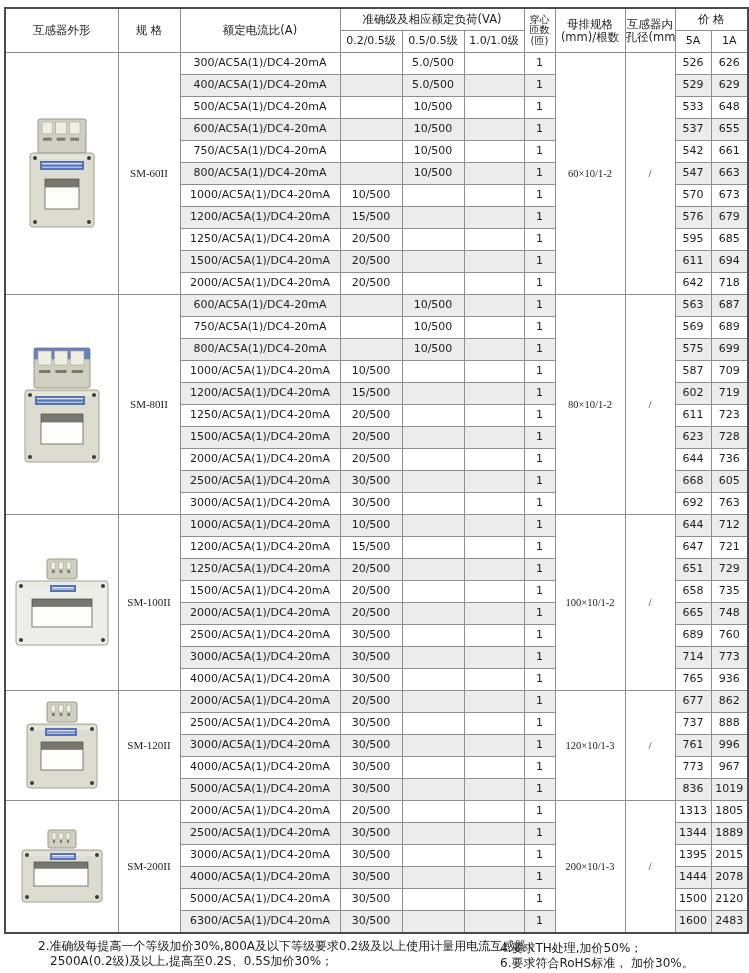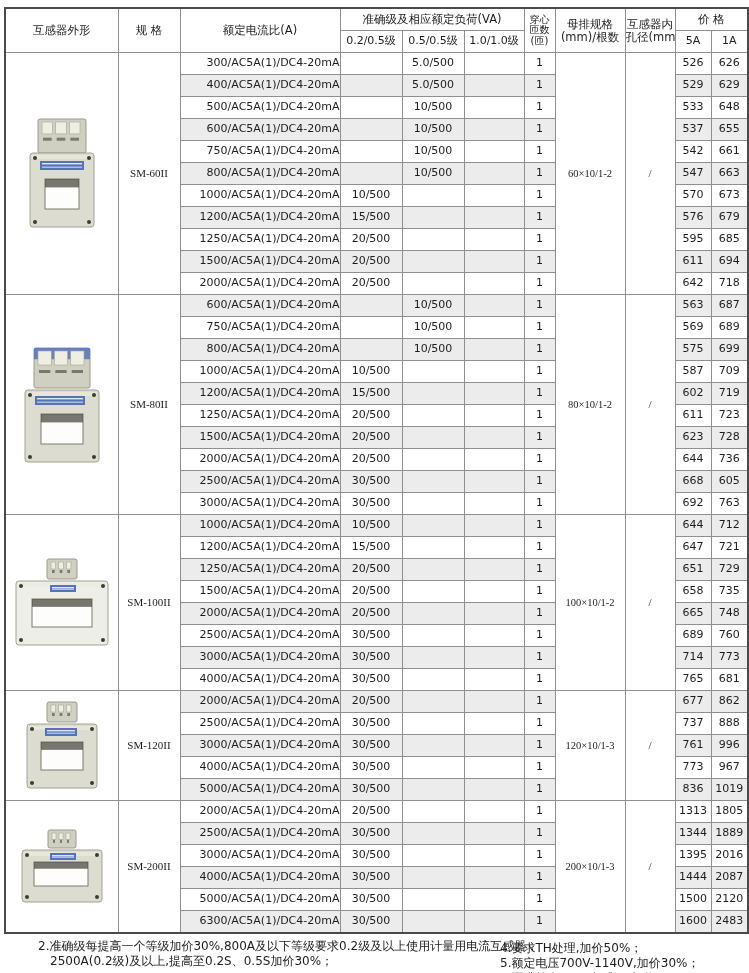--- a/index.html
+++ b/index.html
@@ -19,21 +19,21 @@
     text-align:center;vertical-align:middle;
     font-weight:normal;font-size:11px;line-height:1.12;
     overflow:hidden;white-space:nowrap;
   }
   thead th{height:21px;font-size:11.5px;background:#fff;}
   thead .sub th{font-size:11px;}
   tbody td{height:21px;background:#fff;}
   tr.stripe td{background:var(--stripe);}
   td.merged{background:#fff !important;vertical-align:middle;font-family:Liberation Serif, serif;}
   td.photo-cell{background:#fff !important;vertical-align:middle;}
-  td.ratio{font-size:11px;text-align:right;}
+  td.ratio{font-size:11px;}
   td.busbar{font-size:10.5px;margin-top:28px;}
   .hline{display:block;text-align:center;}
   .small3{font-size:10px;line-height:1.05;}
   .notes{display:flex;align-items:flex-start;padding:5px 4px 0 4px;font-size:12px;line-height:15px;}
   .notes-left{width:492px;}
   .notes-right{flex:1;padding-top:2px;}
   .note-line{white-space:nowrap;}
   .ind1{padding-left:30px;}
   .ind2{padding-left:42px;}
   .photo-wrap{display:flex;justify-content:center;align-items:center;}
@@ -421,21 +421,21 @@
           <td>714</td>
           <td>773</td>
         </tr>
         <tr>
           <td class="ratio">4000/AC5A(1)/DC4-20mA</td>
           <td>30/500</td>
           <td></td>
           <td></td>
           <td>1</td>
           <td>765</td>
-          <td>681</td>
+          <td>936</td>
         </tr>
         <tr class="stripe">
           <td class="photo-cell" rowspan="5">
             <div class="photo-wrap">
               <svg width="78" height="92" viewBox="0 0 78 92" xmlns="http://www.w3.org/2000/svg">
                 <rect x="24" y="2" width="30" height="20" rx="2" fill="#cfd0c2" stroke="#9a9a8c"></rect>
                 <rect x="28" y="5" width="4.666666666666667" height="7" fill="#efeee2" stroke="#a7a596" stroke-width="0.6"></rect>
                 <rect x="29" y="13" width="2.666666666666667" height="3" fill="#7b796c"></rect>
                 <rect x="35.666666666666664" y="5" width="4.666666666666667" height="7" fill="#efeee2" stroke="#a7a596" stroke-width="0.6"></rect>
                 <rect x="36.666666666666664" y="13" width="2.666666666666667" height="3" fill="#7b796c"></rect>
@@ -547,30 +547,30 @@
           <td>1344</td>
           <td>1889</td>
         </tr>
         <tr>
           <td class="ratio">3000/AC5A(1)/DC4-20mA</td>
           <td>30/500</td>
           <td></td>
           <td></td>
           <td>1</td>
           <td>1395</td>
-          <td>2016</td>
+          <td>2015</td>
         </tr>
         <tr class="stripe">
           <td class="ratio">4000/AC5A(1)/DC4-20mA</td>
           <td>30/500</td>
           <td></td>
           <td></td>
           <td>1</td>
           <td>1444</td>
-          <td>2087</td>
+          <td>2078</td>
         </tr>
         <tr>
           <td class="ratio">5000/AC5A(1)/DC4-20mA</td>
           <td>30/500</td>
           <td></td>
           <td></td>
           <td>1</td>
           <td>1500</td>
           <td>2120</td>
         </tr>
@@ -587,18 +587,17 @@
   </table>
 
   <div class="notes">
     <div class="notes-left">
       <div class="note-line ind1">2.准确级每提高一个等级加价30%,800A及以下等级要求0.2级及以上使用计量用电流互感器，</div>
       <div class="note-line ind2">2500A(0.2级)及以上,提高至0.2S、0.5S加价30%；</div>
 
     </div>
     <div class="notes-right">
       <div class="note-line">4.要求TH处理,加价50%；</div>
-      <div class="note-line">5.额定电压700V-1140V,加价30%；</div>
       <div class="note-line">6.要求符合RoHS标准， 加价30%。</div>
     </div>
   </div>
 
 </div>
 
 </body></html>

